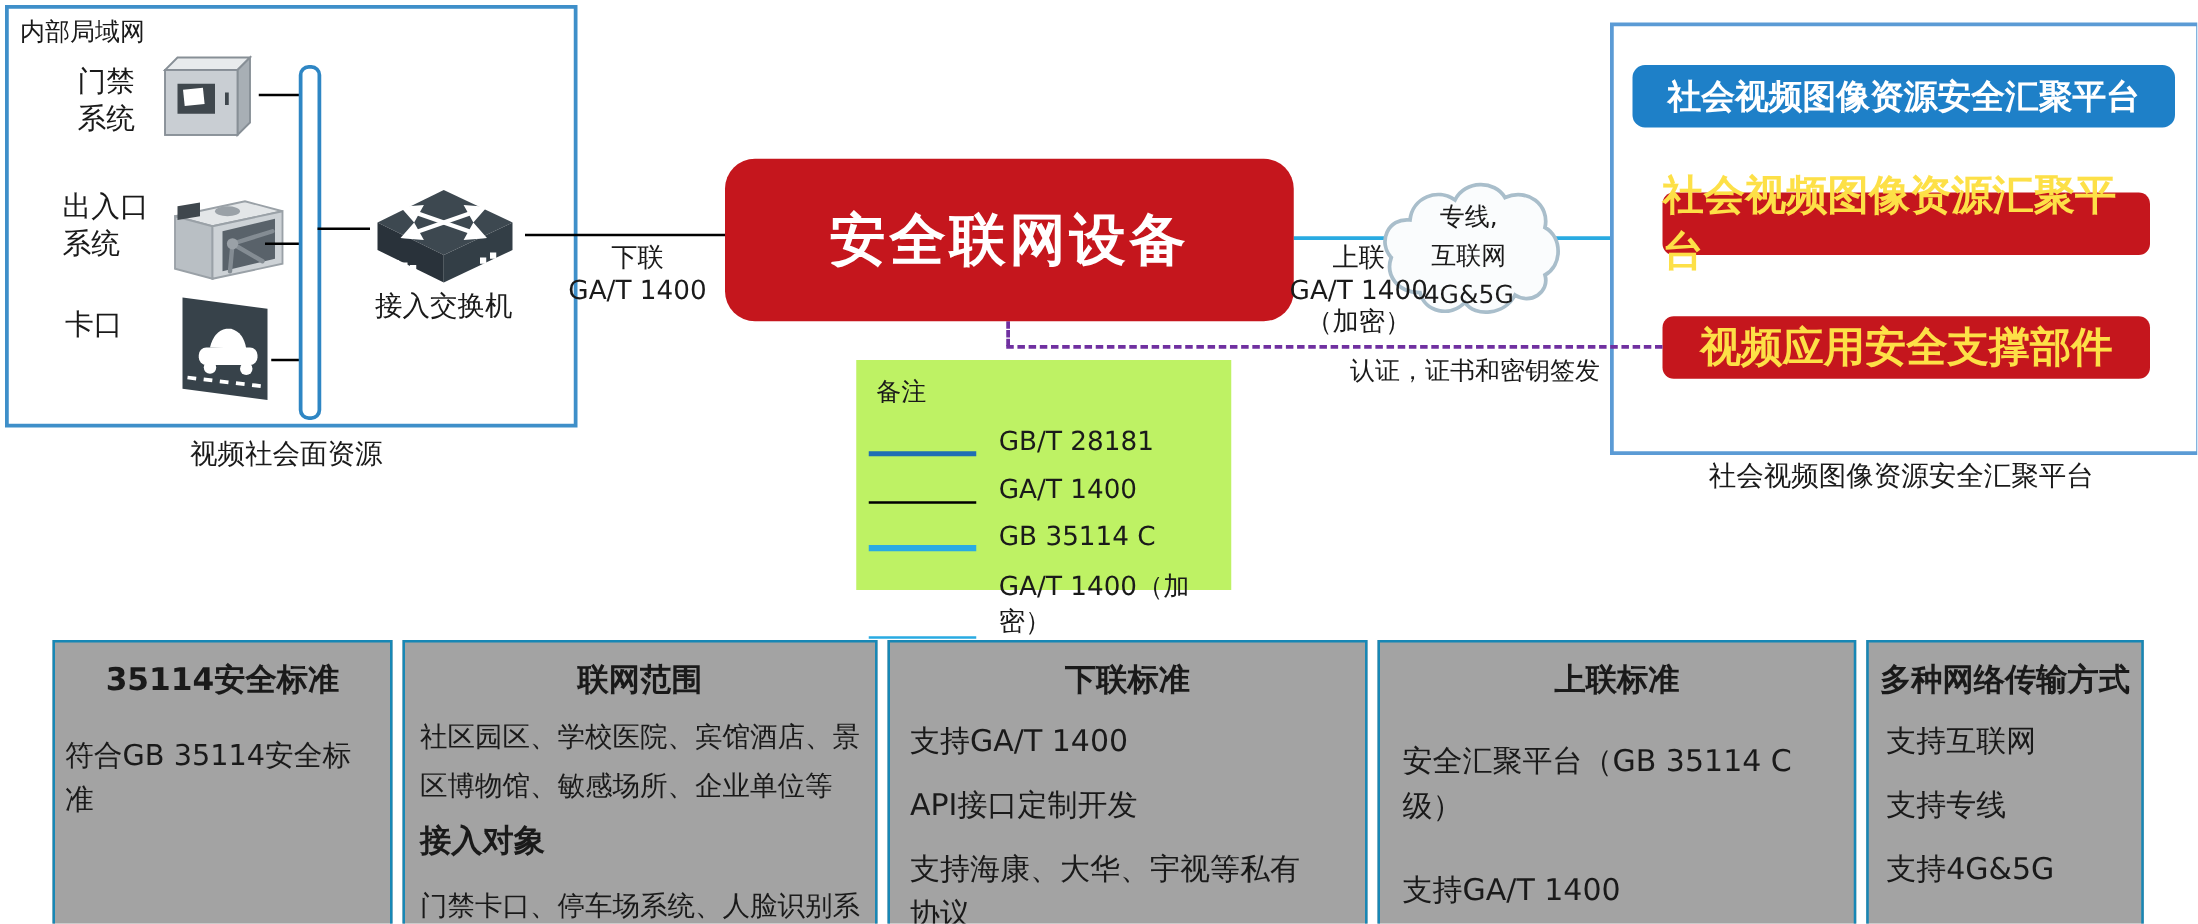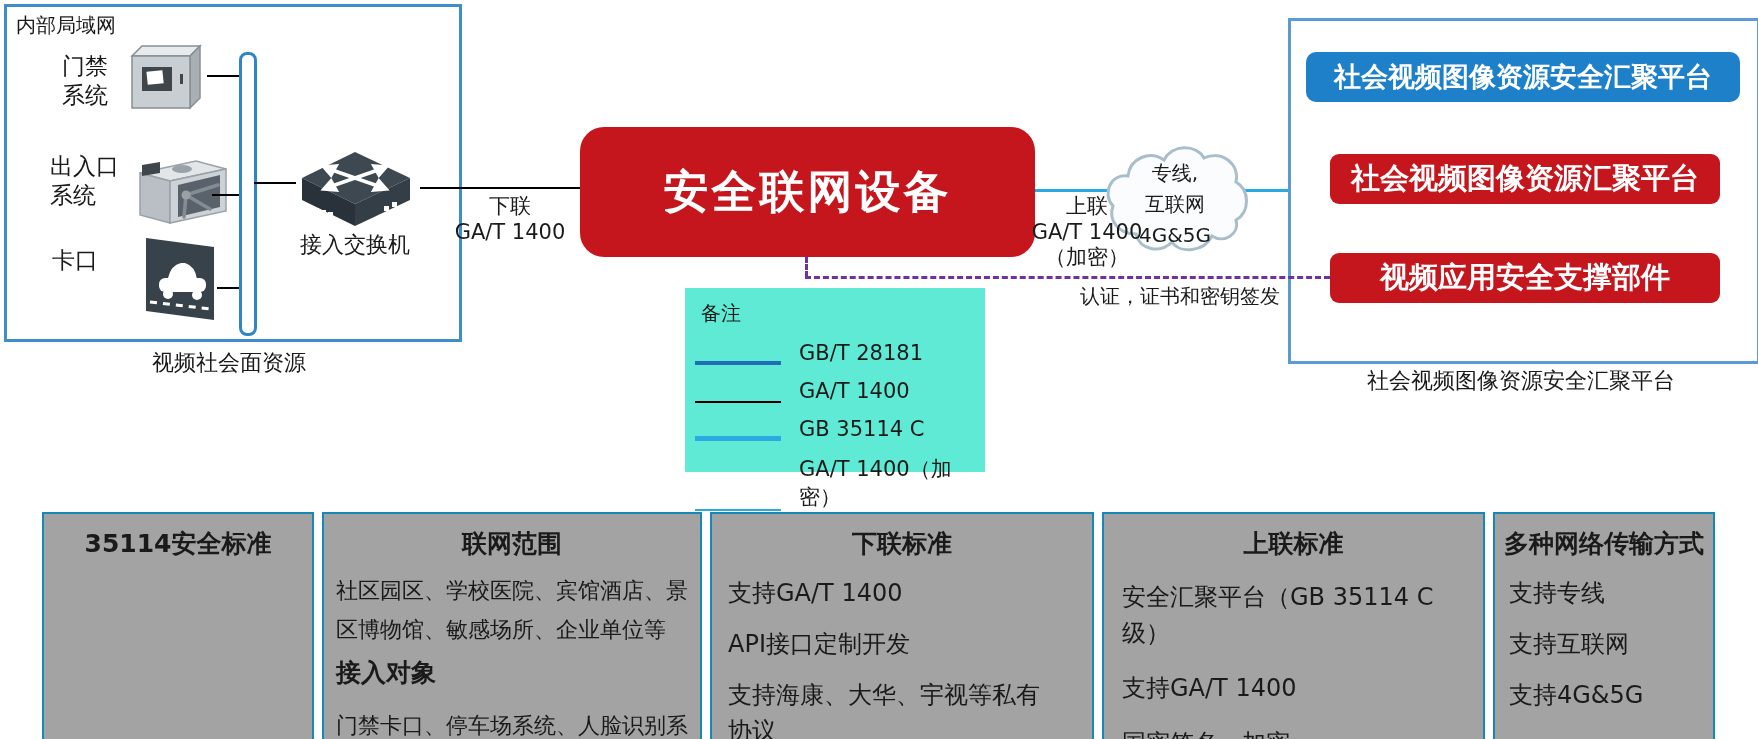--- a/index.html
+++ b/index.html
@@ -27,48 +27,48 @@
   .cloud-wrap{left:1100px;top:130px;width:150px;height:134px;z-index:2;}
   .cloud-text{position:absolute;left:0;top:28px;width:100%;text-align:center;font-size:20px;line-height:1.55;z-index:3;}
 
   
   .plat-box{left:1288px;top:18px;width:466px;height:340px;border:3px solid #5B9BD5;background:#fff;}
   .blue-bar{left:1306px;top:52px;width:434px;height:50px;background:#1E80C8;border-radius:10px;
             display:flex;align-items:center;justify-content:center;}
   .blue-bar span{color:#fff;font-size:27px;font-weight:bold;}
   .red-bar{width:390px;height:50px;background:#C5161D;border-radius:9px;left:1330px;
            display:flex;align-items:center;justify-content:center;}
-  .red-bar span{color:#ffffff;font-size:29px;font-weight:bold;}
+  .red-bar span{color:#fde047;font-size:33px;font-weight:bold;}
 
   
   .dash-v{left:805px;top:257px;height:20px;width:0;border-left:3px dashed #7030A0;}
   .dash-h{left:805px;top:276px;width:525px;height:0;border-top:3px dashed #7030A0;}
   .auth-label{left:1080px;top:283px;font-size:20px;}
 
   
-  .legend{left:685px;top:288px;width:300px;height:184px;background:#5eead4;}
+  .legend{left:685px;top:288px;width:300px;height:184px;background:#bef264;}
   .legend-title{margin:12px 0 0 16px;font-size:20px;}
   .legend-row{display:flex;align-items:flex-end;margin:14px 0 0 10px;}
   .legend-row:first-of-type{margin-top:17px;}
   .sw{width:86px;margin-right:18px;flex:none;}
   .sw1{height:4px;background:#1F6EB4;}
   .sw2{height:2px;background:#000;}
   .sw3{height:5px;background:#29ABE2;}
   .sw4{height:2px;background:#29ABE2;}
   .legend-label{font-size:21px;}
 
   
   .fb{top:512px;height:238px;border:2px solid #1787B5;background:#a3a3a3;box-sizing:border-box;}
   .fb h3{margin:13px 8px 0 8px;text-align:center;font-size:25px;font-weight:bold;}
   .fb p{font-size:23px;margin:16px 0 0 0;line-height:1.5;}
   .fb .bold-center{font-weight:bold;text-align:left;font-size:25px;margin-top:2px;}
   .fb1{left:42px;width:272px;}   .fb1 p{padding:0 8px;margin-top:28px;}
   .fb2{left:322px;width:380px;}  .fb2 p{padding:0 12px;font-size:22px;margin-top:12px;line-height:1.75;}
   .fb3{left:710px;width:384px;}  .fb3 p{padding:0 42px 0 16px;font-size:24px;margin-top:15px;}
-  .fb4{left:1102px;width:383px;} .fb4 p{padding:0 10px 0 18px;font-size:24px;margin-top:19px;}
+  .fb4{left:1102px;width:383px;} .fb4 p{padding:0 10px 0 18px;font-size:24px;margin-top:31px;}
   .fb5{left:1493px;width:222px;} .fb5 p{padding:0 0 0 14px;font-size:24px;margin-top:15px;}
 </style>
 </head>
 <body>
 
 <div class="stage">
 
   <div class="abs lan-box"></div>
   <div class="abs lan-title">内部局域网</div>
 
@@ -220,20 +220,21 @@
       <div class="legend-label">GB 35114 C</div>
     </div>
     <div class="legend-row">
       <div class="sw sw4"></div>
       <div class="legend-label">GA/T 1400（加密）</div>
     </div>
   </div>
 
   <div class="abs fb fb1">
     <h3>35114安全标准</h3>
+    <p>符合GB 35114安全标准</p>
   </div>
 
   <div class="abs fb fb2">
     <h3>联网范围</h3>
     <p>社区园区、学校医院、宾馆酒店、景区博物馆、敏感场所、企业单位等</p>
     <p class="bold-center">接入对象</p>
     <p>门禁卡口、停车场系统、人脸识别系统等</p>
   </div>
 
   <div class="abs fb fb3">
@@ -245,18 +246,18 @@
 
   <div class="abs fb fb4">
     <h3>上联标准</h3>
     <p>安全汇聚平台（GB 35114 C级）</p>
     <p>支持GA/T 1400</p>
     <p>国密签名、加密</p>
   </div>
 
   <div class="abs fb fb5">
     <h3>多种网络传输方式</h3>
+    <p>支持互联网</p>
     <p>支持专线</p>
-    <p>支持互联网</p>
     <p>支持4G&amp;5G</p>
   </div>
 
 </div>
 
 </body></html>

